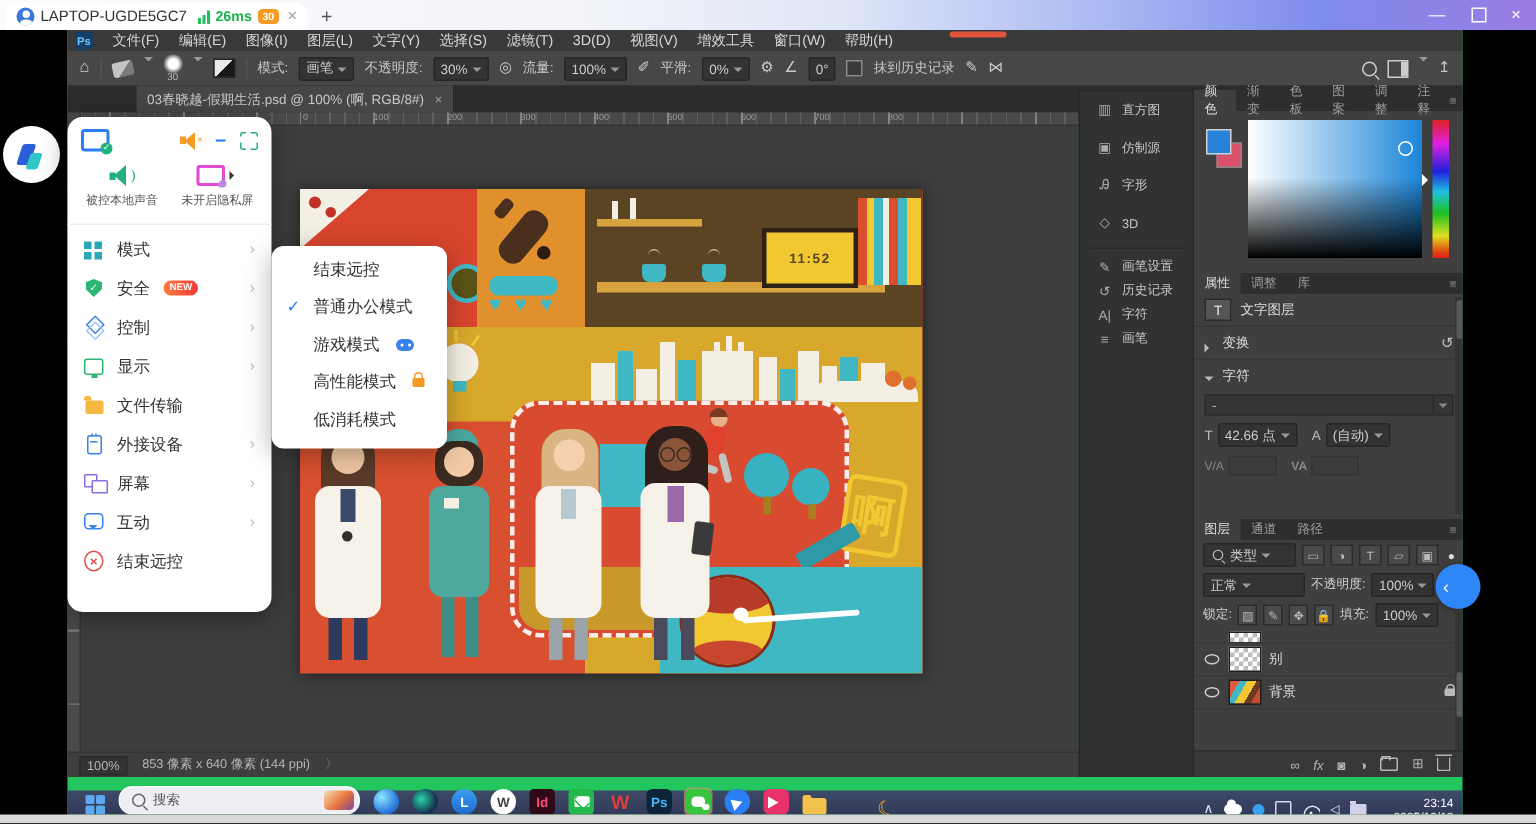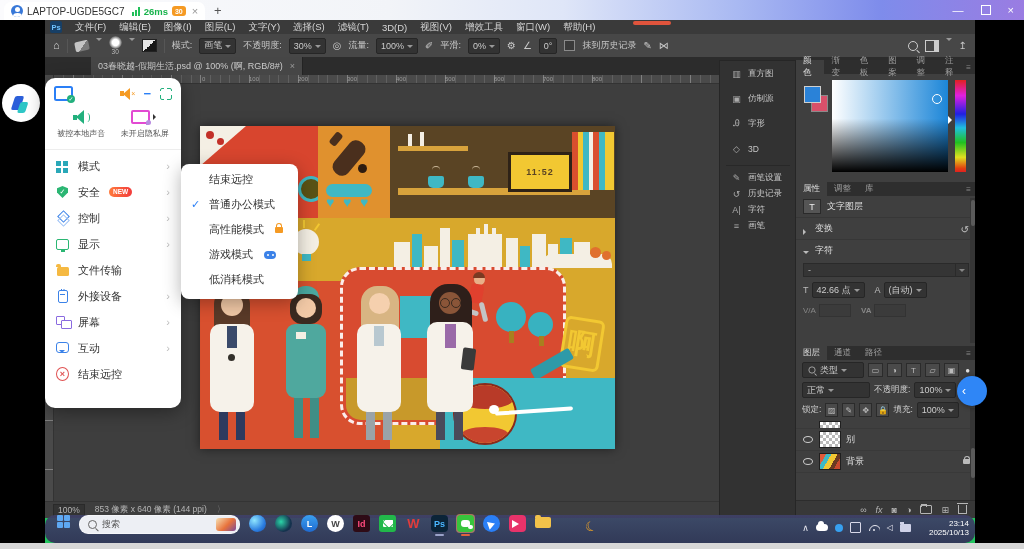--- a/index.html
+++ b/index.html
@@ -116,22 +116,22 @@
   .lname{font-size:9px;color:#ddd;white-space:nowrap;}
   .locksm{margin-left:auto;width:7px;height:5px;background:#bbb;border-radius:1px;position:relative;}
   .locksm::before{content:"";position:absolute;top:-3px;left:1px;width:3.5px;height:3px;border:1.2px solid #bbb;border-bottom:none;border-radius:3px 3px 0 0;}
   .lbb{position:absolute;left:0;right:0;bottom:0;height:17px;background:#383838;border-top:1px solid #2c2c2c;
     display:flex;align-items:center;justify-content:flex-end;gap:9px;padding:0 9px;color:#b5b5b5;font-size:9px;}
   .trash{width:7px;height:8px;border:1px solid #b5b5b5;border-top:none;border-radius:0 0 1px 1px;position:relative;}
   .trash::before{content:"";position:absolute;top:-2.5px;left:-2px;right:-2px;height:1.2px;background:#b5b5b5;}
   .foldic{width:10px;height:7px;border:1px solid #b5b5b5;border-radius:1px;position:relative;}
   .foldic::before{content:"";position:absolute;top:-2.5px;left:0;width:4px;height:2px;border:1px solid #b5b5b5;border-bottom:none;}
   
-  .tbar{position:absolute;left:0;right:0;bottom:0;height:28px;
-    background:linear-gradient(180deg,rgba(63,65,104,.93),rgba(50,52,88,.96));display:flex;align-items:flex-start;padding-left:12px;gap:9px;border-radius:10px;}
+  .tbar{position:absolute;left:0;right:0;bottom:0;height:16px;
+    background:linear-gradient(180deg,rgba(63,65,104,.93),rgba(50,52,88,.96));display:flex;align-items:flex-end;padding-left:12px;gap:9px;}
   .start{width:13px;height:13px;display:grid;grid-template-columns:6px 6px;grid-template-rows:6px 6px;gap:1px;flex:none;}
   .start i{background:#5ea8f2;border-radius:1px;}
   .spill{width:148px;height:17px;border-radius:9px;background:#edeff4;display:flex;align-items:center;gap:5px;
     padding:0 3px 0 8px;font-size:9px;color:#555;border:1px solid rgba(255,255,255,.45);flex:none;}
   .mag2{width:7px;height:7px;border:1.2px solid #666;border-radius:50%;position:relative;flex:none;}
   .mag2::after{content:"";position:absolute;right:-2.5px;bottom:-2.5px;width:3.5px;height:1.2px;background:#666;transform:rotate(45deg);}
   .sthumb{margin-left:auto;width:20px;height:13px;border-radius:3px;background:linear-gradient(135deg,#f6e2b5,#e8733c 55%,#7a4a9a);}
   .ticon{width:17px;height:17px;border-radius:4px;display:flex;align-items:center;justify-content:center;
     font-size:9px;font-weight:bold;position:relative;flex:none;}
   .run::after{content:"";position:absolute;bottom:-4px;left:4px;right:4px;height:2px;border-radius:1px;background:#9aa2c8;}
@@ -804,27 +804,27 @@
     <div class="sitem">
       <span class="spad"></span>
         <span>结束远控</span>
     </div>
     <div class="sitem">
       <span class="scheck">✓</span>
       <span>普通办公模式</span>
     </div>
     <div class="sitem">
       <span class="spad"></span>
+        <span>游戏模式</span>
+      <span class="bpad"></span>
+    </div>
+    <div class="sitem">
+      <span class="spad"></span>
         <span>高性能模式</span>
       <span class="block"></span>
-    </div>
-    <div class="sitem">
-      <span class="spad"></span>
-        <span>游戏模式</span>
-      <span class="bpad"></span>
     </div>
     <div class="sitem">
       <span class="spad"></span>
         <span>低消耗模式</span>
     </div>
   </div>
 
   <div class="handle">‹</div>
 
   <div class="bstrip"></div>

